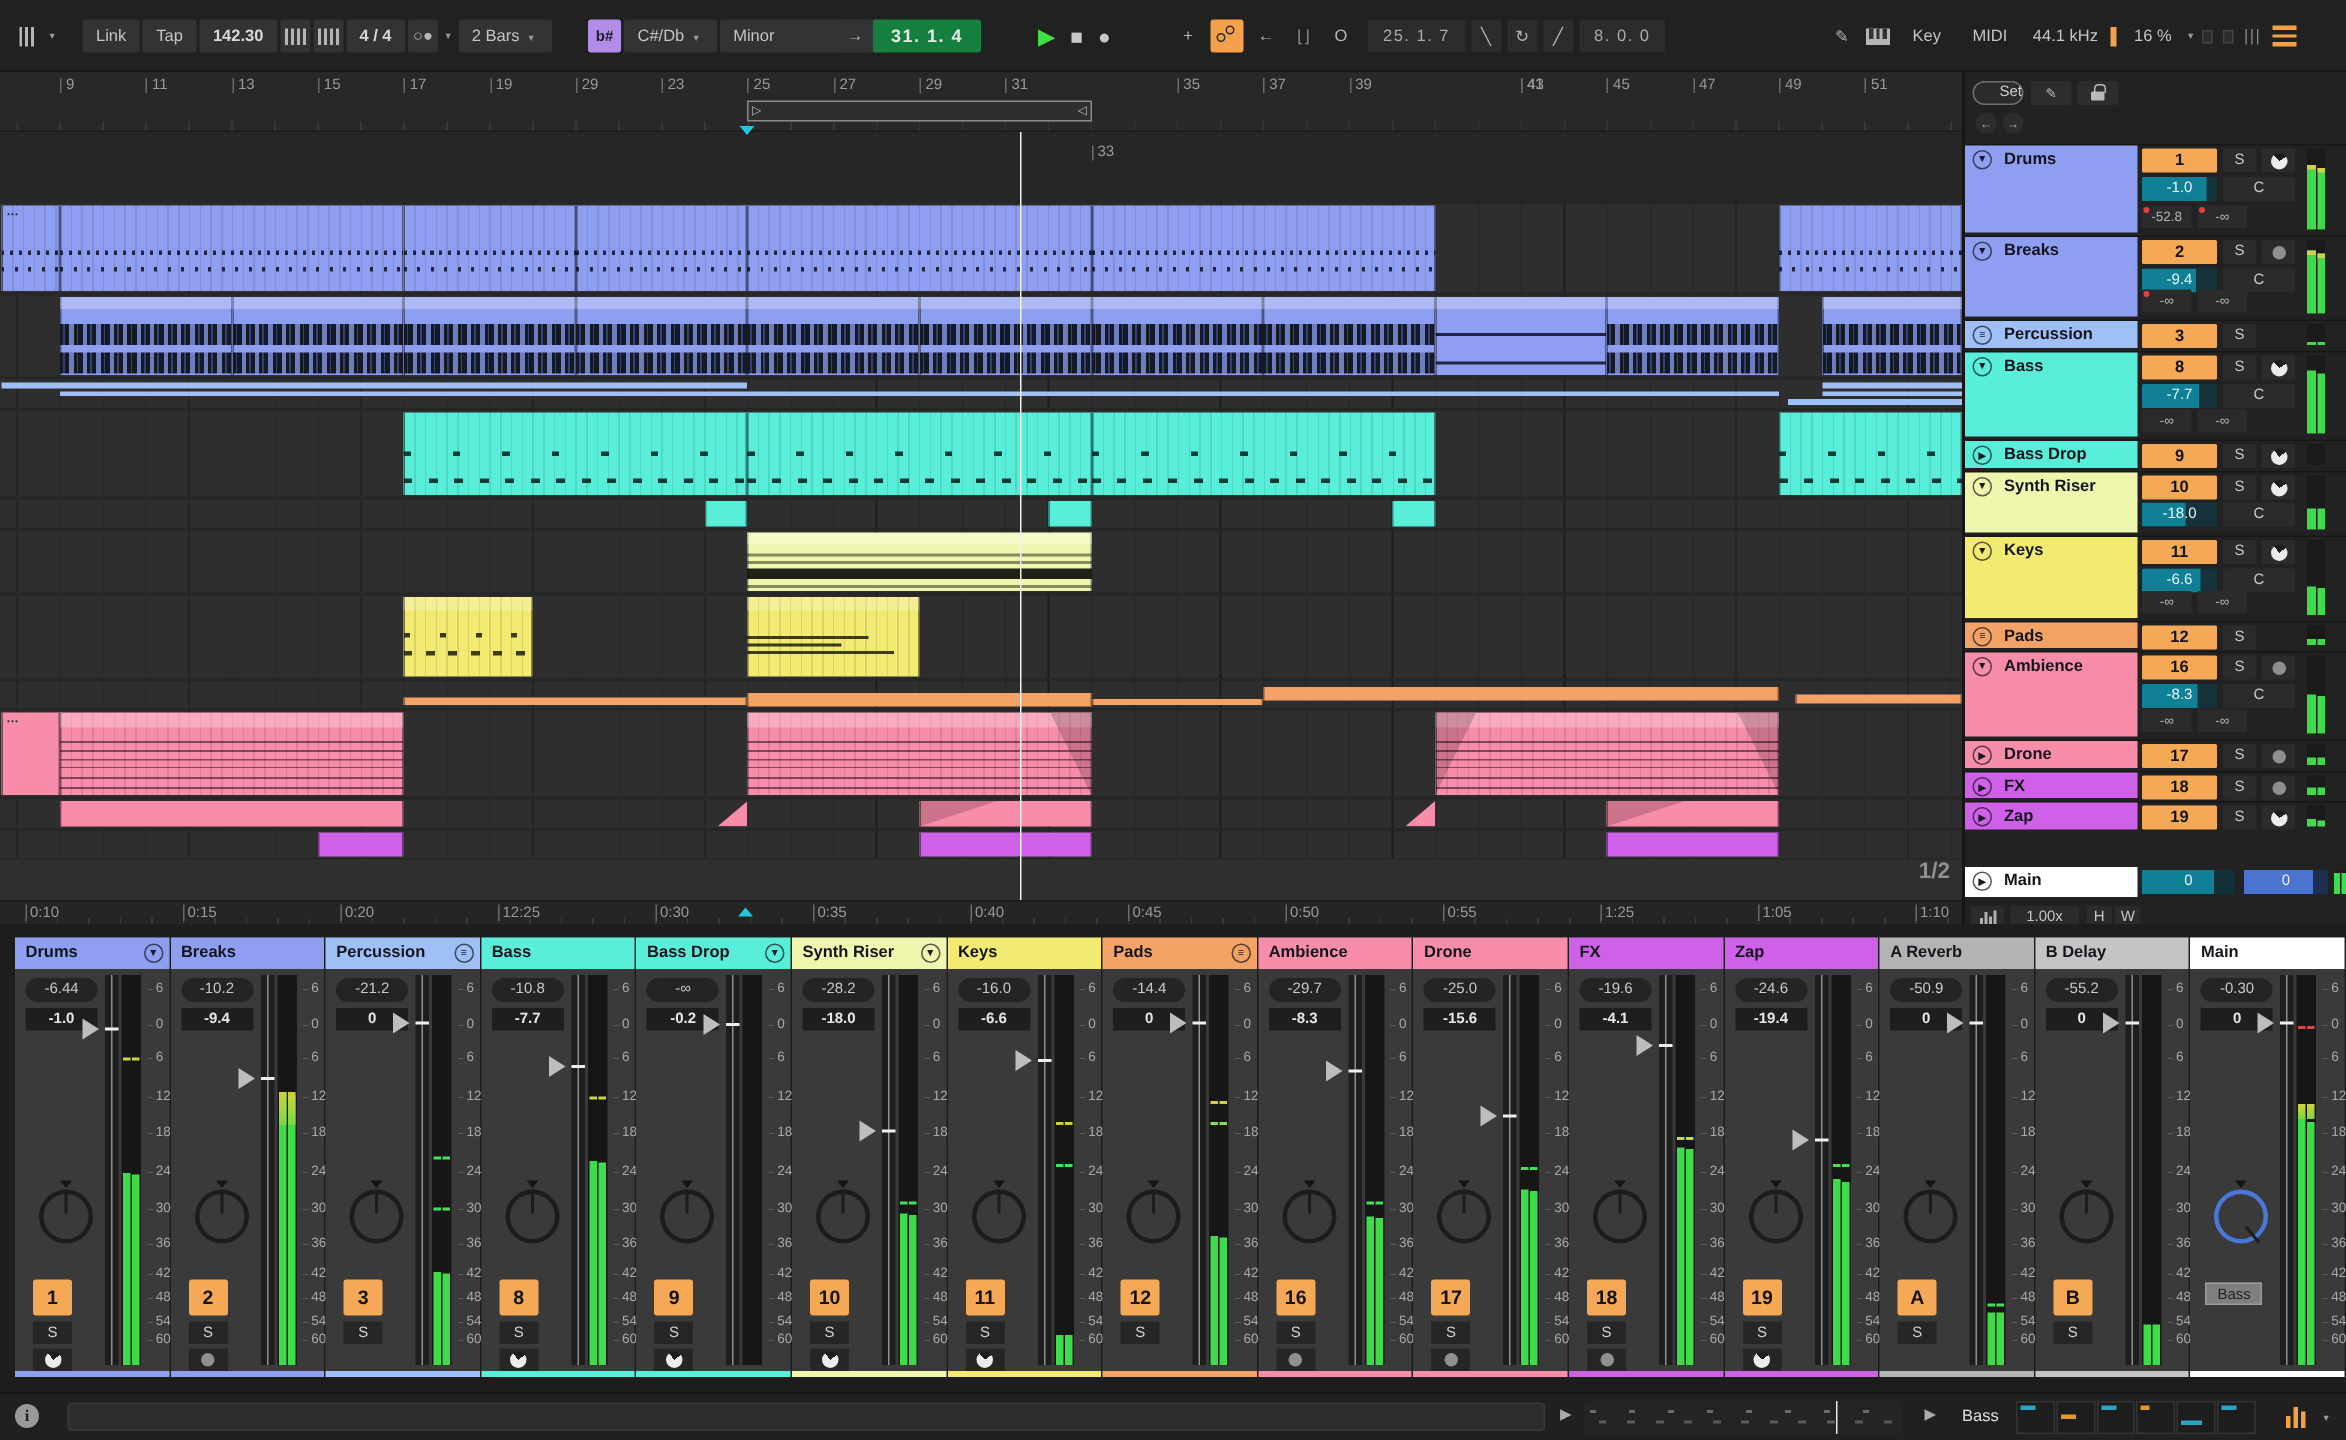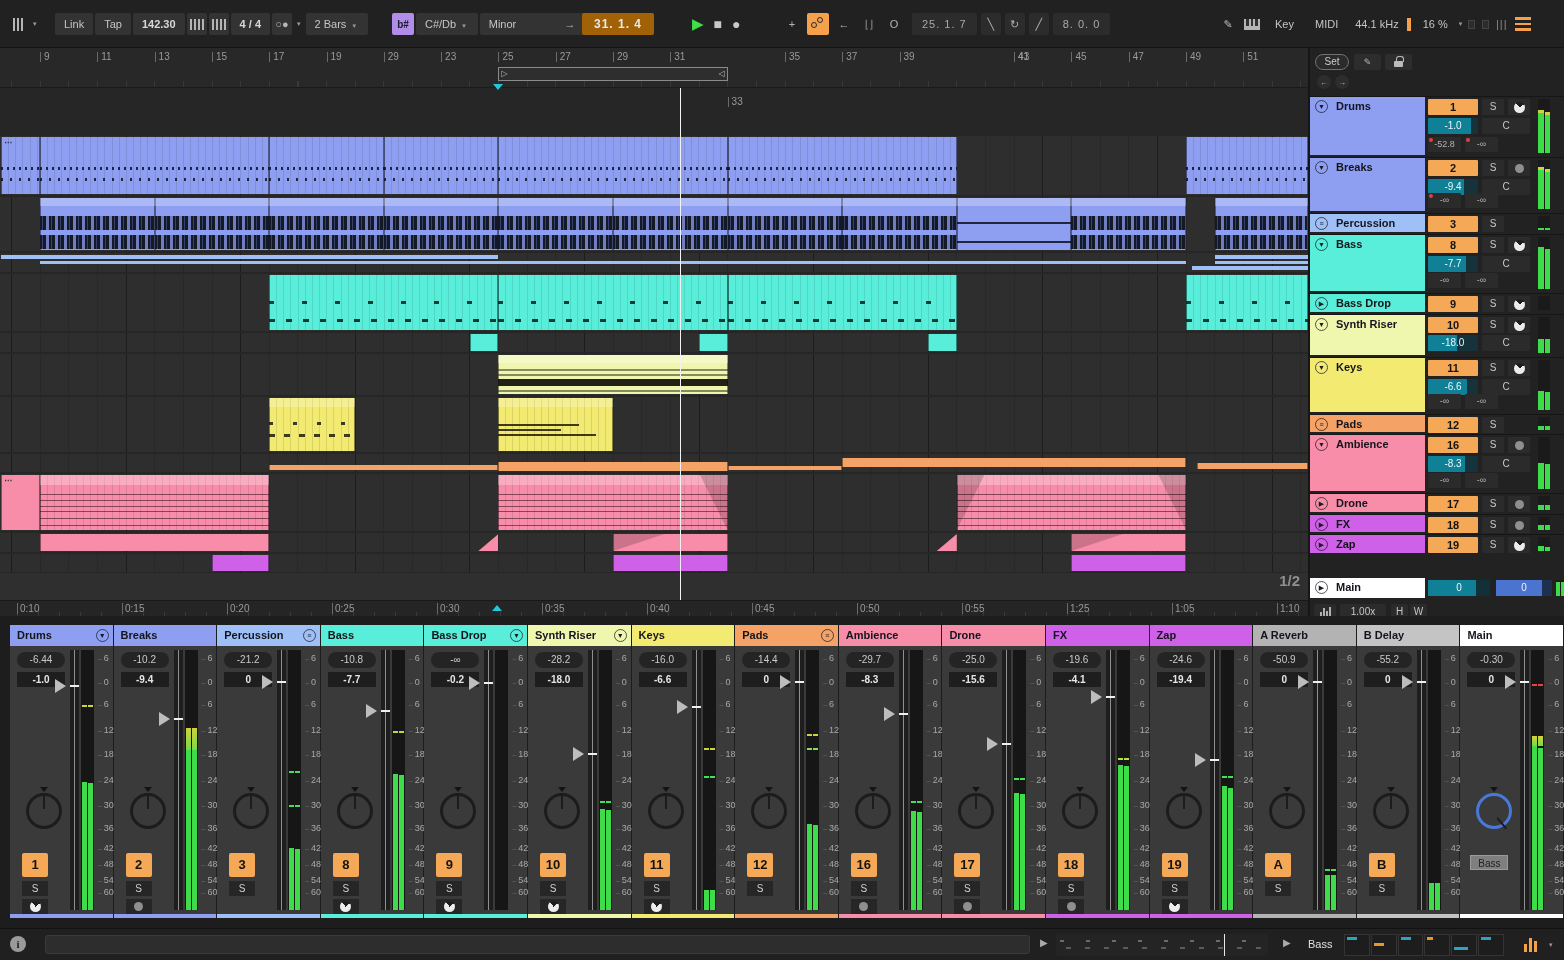--- a/index.html
+++ b/index.html
@@ -9,21 +9,21 @@
 
   
   #toolbar { position:absolute; left:0; top:0; width:1564px; height:48px; background:#212121; border-bottom:1px solid #141414; }
   .tb-g { position:absolute; top:13px; height:22px; display:flex; align-items:center; gap:2px; }
   .tbtn { background:#333333; color:#c5c5c5; font-size:11px; height:22px; line-height:22px; padding:0 9px; border-radius:2px; white-space:nowrap; }
   .tval { background:#333333; color:#d8d8d8; font-size:11px; font-weight:bold; height:22px; line-height:22px; padding:0 9px; border-radius:2px; }
   .caret { font-size:7px; color:#9a9a9a; padding:0 3px; }
   .ticon { background:#333333; height:22px; min-width:20px; border-radius:2px; display:flex; align-items:center; justify-content:center; color:#b5b5b5; font-size:11px; }
   .metrobars { width:14px; height:11px; background:repeating-linear-gradient(90deg,#b5b5b5 0 2px,transparent 2px 4px); }
   .keybtn { background:#b18ce8; color:#1c1c2c; font-weight:bold; font-size:10px; height:22px; width:22px; border-radius:2px; display:flex; align-items:center; justify-content:center; }
-  .posbox { background:#a16207; color:#e8e8e8; font-size:12px; font-weight:bold; letter-spacing:1px; height:22px; line-height:22px; padding:0 12px; border-radius:2px; }
+  .posbox { background:#15803d; color:#e8e8e8; font-size:12px; font-weight:bold; letter-spacing:1px; height:22px; line-height:22px; padding:0 12px; border-radius:2px; }
   .loopbox { background:#2c2c2c; color:#aaaaaa; font-size:11px; letter-spacing:1px; height:22px; line-height:22px; padding:0 10px; border-radius:2px; }
   .play-glyph { color:#3fe044; font-size:15px; }
   .stop-glyph { color:#c8c8c8; font-size:14px; }
   .rec-glyph  { color:#c8c8c8; font-size:14px; }
   .orangebtn { background:#f5a04a; }
   .orangebtn .chain1,.orangebtn .chain2{ position:absolute; width:6px; height:6px; border:1.5px solid #2a2a2a; border-radius:50%; }
   .orangebtn { position:relative; width:22px; }
   .orangebtn .chain1{ left:4px; top:9px; } .orangebtn .chain2{ left:10px; top:4px; }
   .pianoicon { width:16px; height:11px; background:#b5b5b5; display:flex; gap:2px; padding:0 2px; }
   .pianoicon i { width:3px; height:7px; background:#333; }
@@ -55,21 +55,21 @@
   #playhead { position:absolute; left:680px; top:40px; width:1px; height:512px; background:#f2f2f2; z-index:30; }
   #mainlane { position:absolute; left:0; top:525px; width:1308px; height:27px; background:#2f2f2f; }
   #pageind { position:absolute; right:8px; top:524px; font-size:15px; font-weight:bold; color:#8f8f8f; z-index:5;}
   #timeruler { position:absolute; left:0; top:552px; width:1308px; height:16px; background:#252525; border-top:1px solid #191919;
      background-image:repeating-linear-gradient(90deg,#3a3a3a 0 1px,transparent 1px 21px); background-size:100% 4px; background-position:17px bottom; background-repeat:no-repeat; }
   .tlabel { position:absolute; top:2px; font-size:10px; color:#9a9a9a; border-left:1px solid #6a6a6a; padding-left:2px; height:11px; line-height:11px;}
   #ins-marker-bot { position:absolute; width:0; height:0; border-left:5px solid transparent; border-right:5px solid transparent; border-bottom:6px solid #20c8dc; }
 
   
   #headers { position:absolute; left:1308px; top:48px; width:256px; height:568px; background:#222222; border-left:2px solid #161616; }
-  .setpill { position:absolute; left:5px; top:6px; width:34px; height:16px; border:1px solid #707070; border-radius:8px; background:#2b2b2b; color:#cccccc; font-size:10px; text-align:center; line-height:14px; }
+  .setpill { position:absolute; left:5px; top:6px; width:34px; height:16px; border:1px solid #707070; border-radius:8px; background:#2b2b2b; color:#cccccc; font-size:10px; text-align:right; line-height:14px; }
   .hbtn { position:absolute; top:6px; width:27px; height:16px; background:#2d2d2d; border-radius:2px; color:#bbb; font-size:9px; display:flex; align-items:center; justify-content:center; }
   .circbtn { position:absolute; top:27px; width:14px; height:14px; border-radius:50%; background:#2d2d2d; color:#bbb; font-size:8px; display:flex; align-items:center; justify-content:center; }
   .lockicon { position:relative; width:9px; height:6px; background:#bbb; border-radius:1px; margin-top:4px;}
   .lockicon::before { content:""; position:absolute; left:1.5px; top:-5px; width:6px; height:5px; border:1.5px solid #bbb; border-bottom:none; border-radius:3px 3px 0 0; }
   .thead { position:absolute; left:0; width:256px; border-top:1px solid #161616; }
   .thead .namearea { position:absolute; left:0; top:0; width:115px; height:100%; }
   .collapse-ic { position:absolute; left:5px; top:3px; width:13px; height:13px; border:1px solid rgba(20,20,30,0.7); border-radius:50%; color:#1a1a24; font-size:7px; display:flex; align-items:center; justify-content:center; }
   .tname { position:absolute; left:26px; top:3px; font-size:11px; font-weight:bold; color:#14141c; }
   .hrow { position:absolute; height:16px; }
   .hnum { position:absolute; width:50px; height:16px; background:#f5a855; color:#141414; font-weight:bold; font-size:11px; text-align:center; line-height:16px; border-radius:1px; }
@@ -472,21 +472,21 @@
           <div class="clip" style="left: 498.4px; width: 229.2px; background: rgb(207, 97, 232); top: 1px; height: 17px;"></div>
         </div>
       </div>
     <div id="mainlane"></div>
     <div id="pageind">1/2</div>
     <div id="playhead" style="left: 680px;"></div>
     <div id="timeruler">
         <span class="tlabel" style="left: 17px;">0:10</span>
         <span class="tlabel" style="left: 122px;">0:15</span>
         <span class="tlabel" style="left: 227px;">0:20</span>
-        <span class="tlabel" style="left: 332px;">0:25</span>
+        <span class="tlabel" style="left: 332px;">12:25</span>
         <span class="tlabel" style="left: 437px;">0:30</span>
         <span class="tlabel" style="left: 542px;">0:35</span>
         <span class="tlabel" style="left: 647px;">0:40</span>
         <span class="tlabel" style="left: 752px;">0:45</span>
         <span class="tlabel" style="left: 857px;">0:50</span>
         <span class="tlabel" style="left: 962px;">0:55</span>
         <span class="tlabel" style="left: 1067px;">1:25</span>
         <span class="tlabel" style="left: 1172px;">1:05</span>
         <span class="tlabel" style="left: 1277px;">1:10</span>
       </div>

